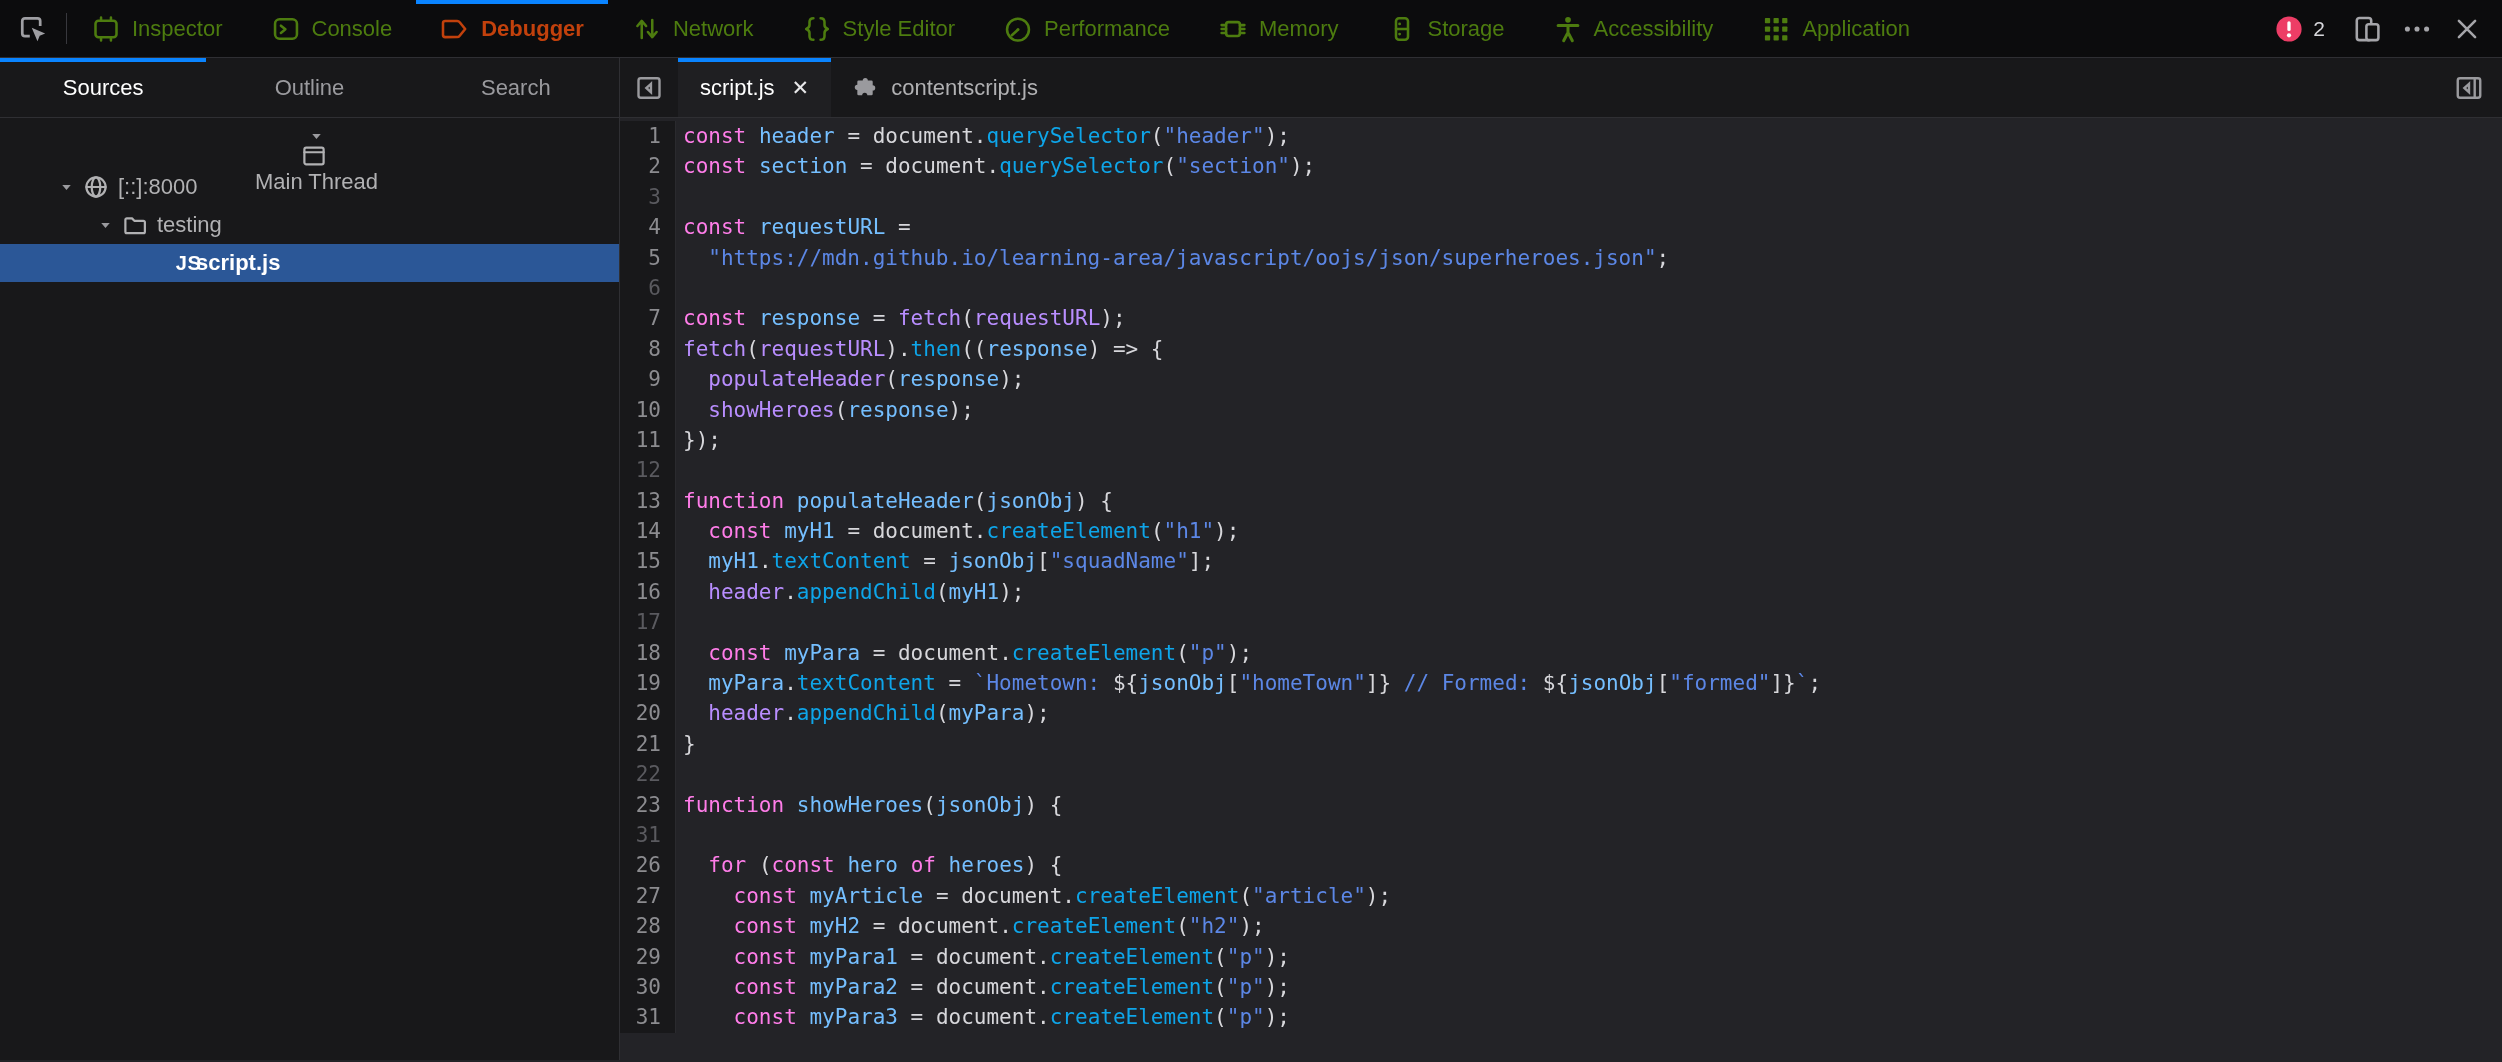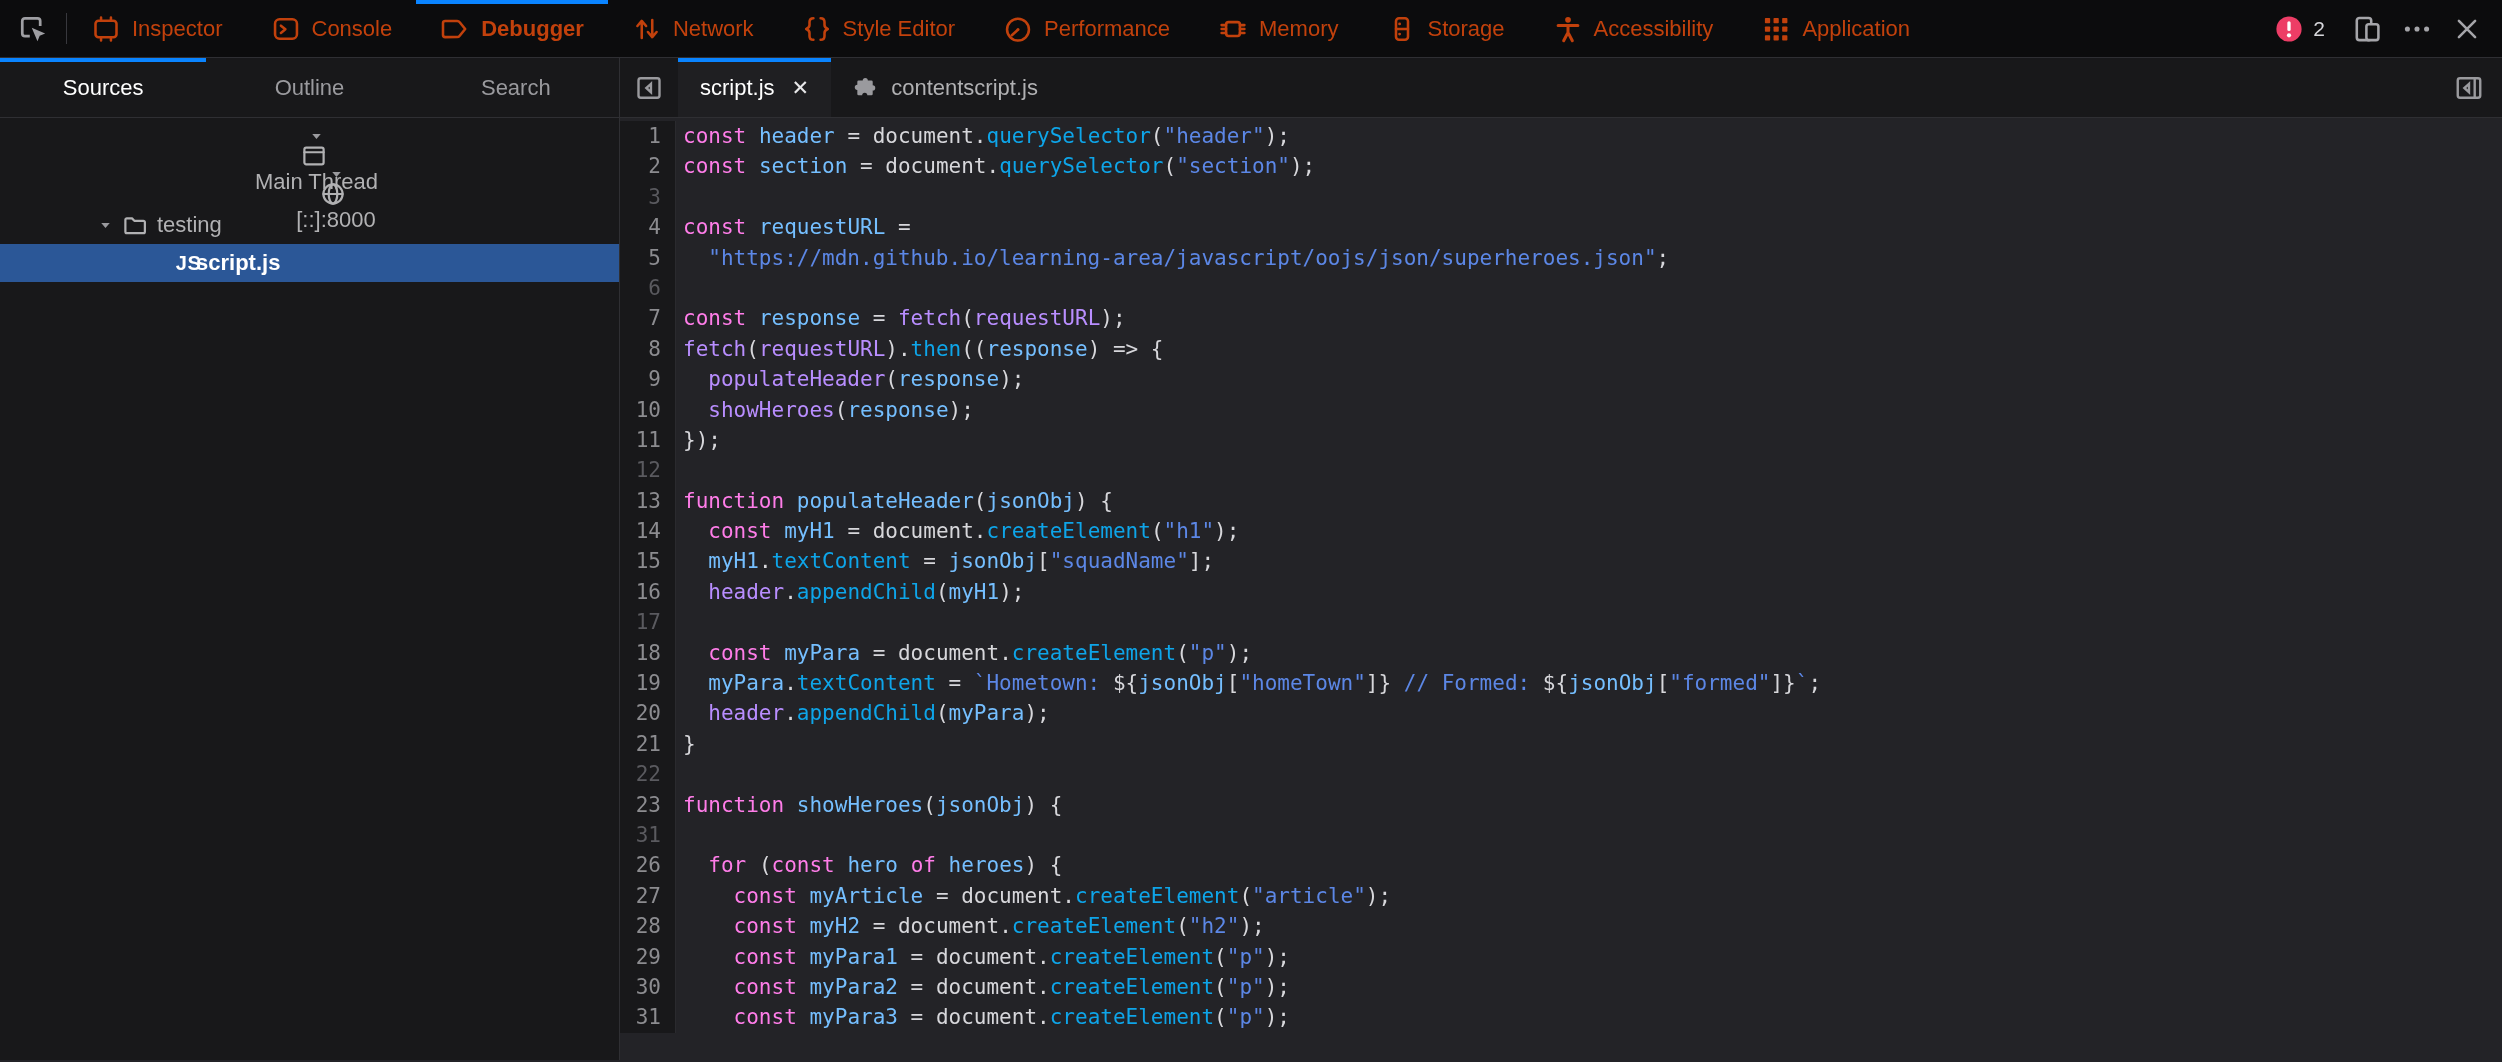--- a/index.html
+++ b/index.html
@@ -6,21 +6,21 @@
   html,body { width:2502px; height:1062px; overflow:hidden; }
   body { background:#232327; font-family:"Liberation Sans", sans-serif; -webkit-font-smoothing:antialiased; }
 
   
   .toolbar { height:58px; background:#0c0c0d; border-bottom:1px solid #2f2f33;
              display:flex; align-items:stretch; }
   .toolbtn { display:flex; align-items:center; justify-content:center; color:#9f9fa3; }
   .pick-btn { width:66px; }
   .vsep { width:1px; background:#38383d; margin:13px 0; }
   .tool-tab { position:relative; display:flex; align-items:center; gap:11px;
-              padding:0 24px; color:#c2410c; font-size:22px; cursor:default; }
+              padding:0 24px; color:#4d7c0f; font-size:22px; cursor:default; }
   .tool-tab.active { color:#c2410c;font-weight:bold; }
   .tool-tab.active::before { content:""; position:absolute; top:0; left:0; right:0;
               height:4px; background:#0a84ff; }
   .tool-tab .ticon { width:30px; height:30px; display:inline-flex; }
   .toolbar-right { margin-left:auto; display:flex; align-items:center; padding-right:10px; }
   .err-group { display:flex; align-items:center; gap:9px; padding:0 16px; }
   .err-count { color:#d7d7db; font-size:21px; }
   .action-btn { width:50px; height:100%; display:flex; align-items:center; justify-content:center; color:#a5a5a9; }
   svg { display:block; width:100%; height:100%; }
 
@@ -282,21 +282,21 @@
           </svg>
         </span>
         <span class="tree-icon">
           <svg viewBox="0 0 20 20" fill="none" stroke="currentColor" stroke-width="1.7" stroke-linecap="round" stroke-linejoin="round">
             <rect x="2.6" y="3.6" width="14.8" height="12.8" rx="1.4"></rect>
             <path d="M2.6 7.1 H17.4"></path>
           </svg>
         </span>
         <span class="tree-label">Main Thread</span>
       </div>
-      <div class="tree-row" style="padding-left: 53px; flex-direction: column;">
+      <div class="tree-row" style="padding-left: 53px;">
         <span class="expander">
           <svg viewBox="0 0 20 20">
             <path d="M3.5 6 H16.5 L10 14 Z" fill="currentColor"></path>
           </svg>
         </span>
         <span class="tree-icon">
           <svg viewBox="0 0 20 20" fill="none" stroke="currentColor" stroke-width="1.7" stroke-linecap="round" stroke-linejoin="round">
             <circle cx="10" cy="10" r="7.4"></circle>
             <ellipse cx="10" cy="10" rx="3.3" ry="7.4"></ellipse>
             <path d="M2.6 10 H17.4"></path>

